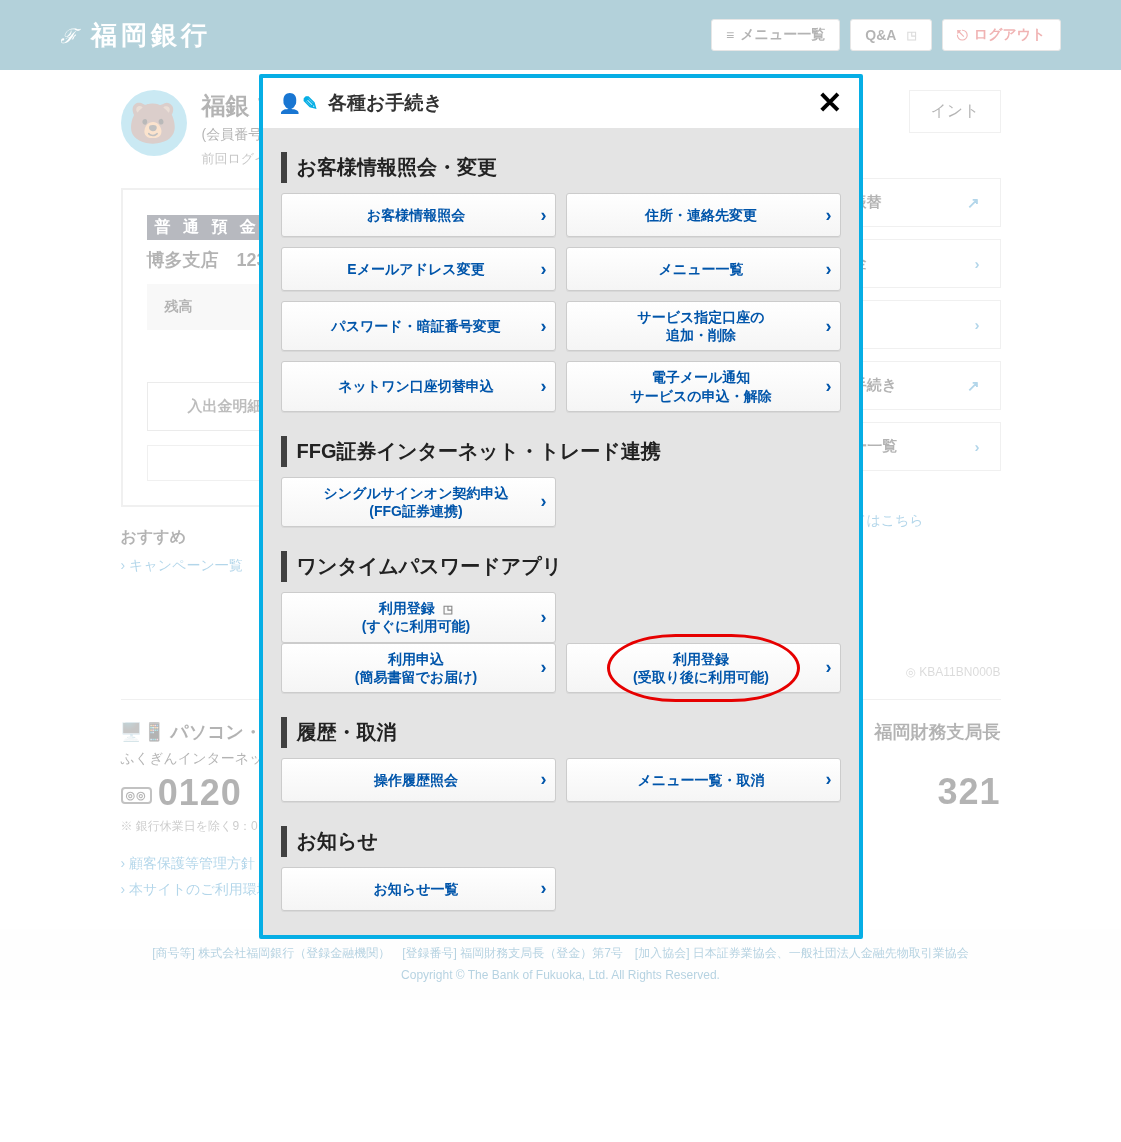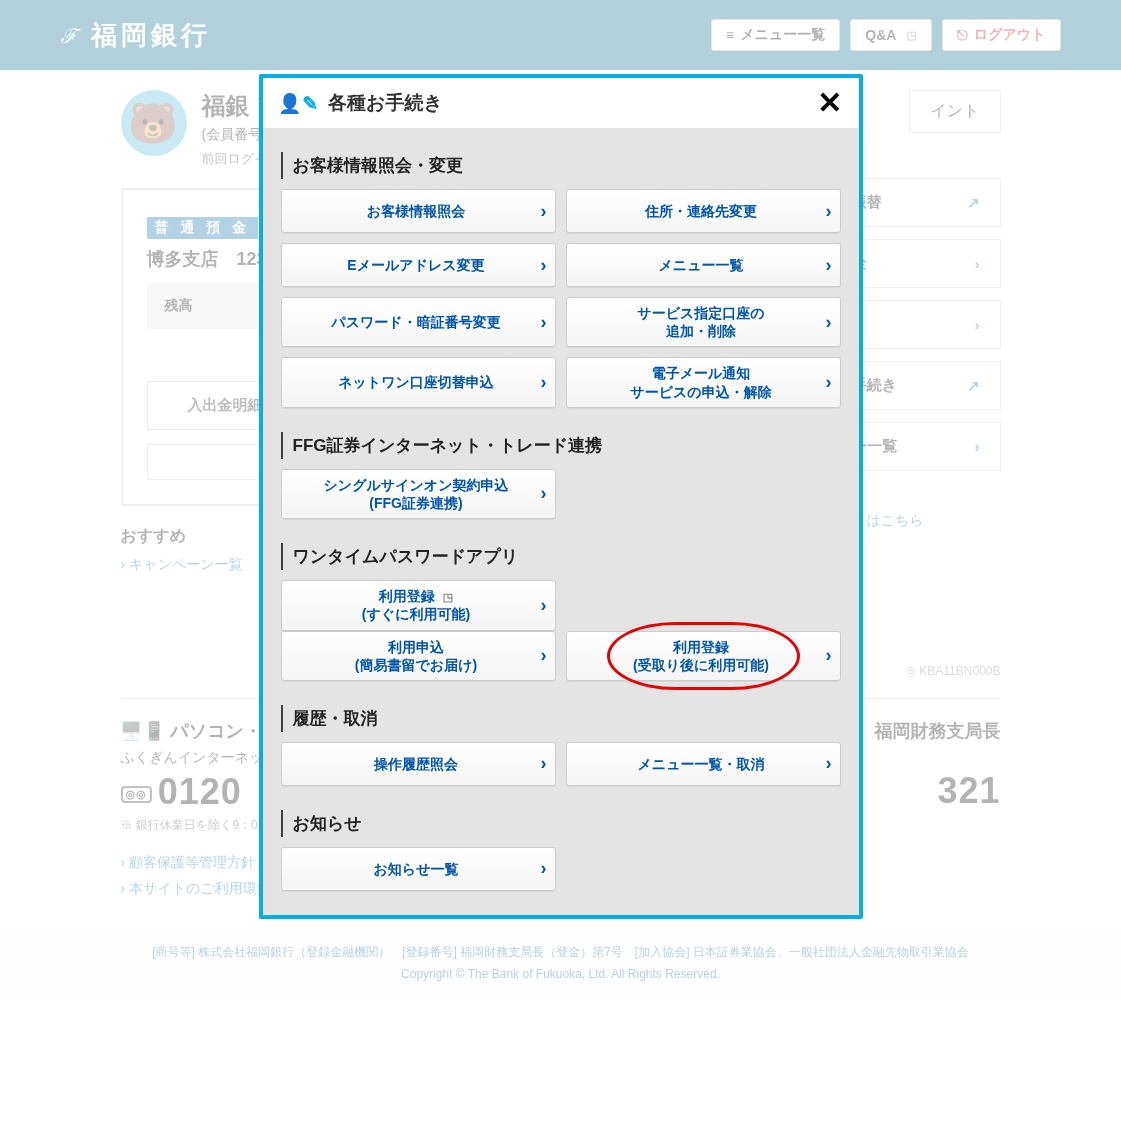--- a/index.html
+++ b/index.html
@@ -62,22 +62,22 @@
     .user-info .name { font-size: 24px; font-weight: bold; }
     .user-info .member { font-size: 14px; margin-top:4px;}
     .user-info .login { font-size: 13px; color:#444; margin-top:6px;}
     .account-box {
       border: 2px solid #ccc;
       padding: 24px;
       margin-top:10px;
     }
     .acct-type {
       display:inline-block;
-      background:#0369a1; color:#fff;
-      padding:2px 8px; font-size:14px;
+      background:#0f172a; color:#fff;
+      padding:2px 8px; font-size:16px;
       letter-spacing: 4px;
       font-weight:bold;
     }
     .acct-rep { font-size:18px; font-weight:bold; margin-left:8px;}
     .acct-num { font-size:18px; font-weight:bold; margin-top:8px;}
     .balance-box {
       background:#e8e8e8; padding:14px 18px; margin-top:12px;
       font-size:14px; font-weight:bold;
     }
     .det-btn {
@@ -132,22 +132,22 @@
       display:flex; align-items:center; justify-content:space-between;
       padding:10px 16px;
     }
     .modal-title {
       font-size:19px; font-weight:bold; color:#333;
       display:flex; align-items:center; gap:10px;
     }
     .modal-close { font-size:30px; font-weight:bold; cursor:pointer; line-height:1;}
     .modal-body { padding: 0 18px;}
     .section-head {
-      font-size:17px; font-weight:bold; color:#222;
-      border-left:2px solid #404040;
+      font-size:20px; font-weight:bold; color:#222;
+      border-left:6px solid #404040;
       padding:2px 0 2px 10px;
       margin:24px 0 10px 0;
     }
     .btn-grid {
       display:flex; flex-wrap:wrap; gap:10px;
     }
     .mbtn {
       width: 275px;
       min-height: 44px;
       background: linear-gradient(#ffffff, #f5f5f5);

